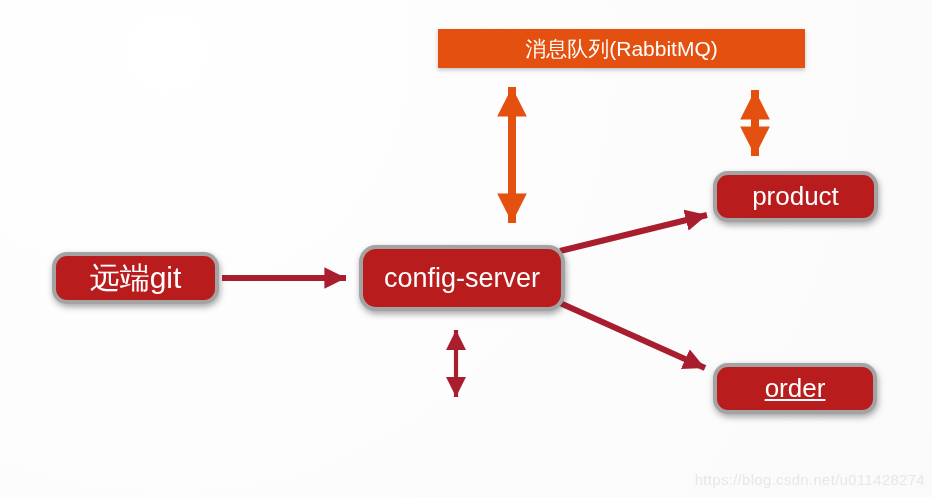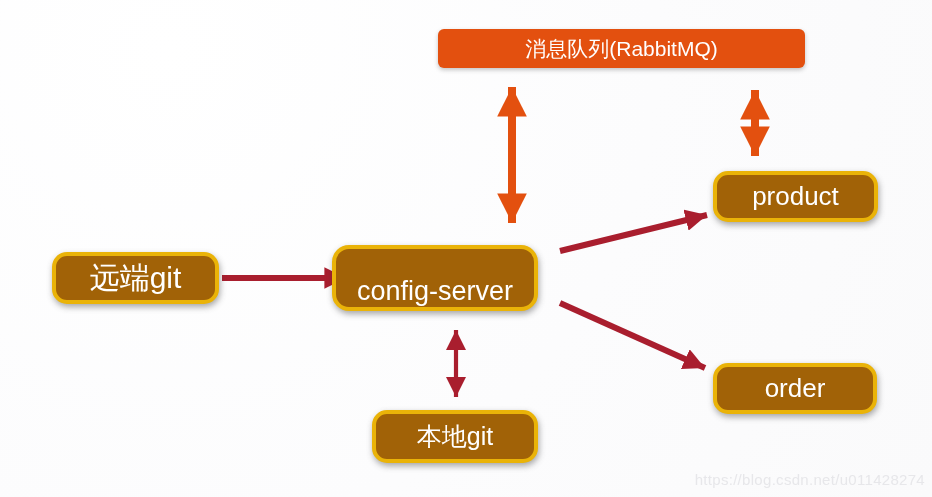--- a/index.html
+++ b/index.html
@@ -28,39 +28,39 @@
     position: absolute;
     display: flex;
     align-items: center;
     justify-content: center;
     color: #ffffff;
     box-sizing: border-box;
     text-align: center;
     white-space: nowrap;
   }
   .node-red {
-    background: #a16207;
-    border: 4px solid #eab308;
+    background: #b91c1c;
+    border: 4px solid #a3a3a3;
     border-radius: 15px;
     box-shadow: 1px 3px 6px rgba(60, 60, 60, 0.45);
     font-size: 26px;
   }
   .node-orange {
     background: #e3500f;
     border: none;
-    border-radius: 6px;
+    border-radius: 0;
     box-shadow: 0 2px 4px rgba(60, 60, 60, 0.3);
     font-size: 21px;
   }
   .node-mq        { left: 438px; top: 29px;  width: 367px; height: 39px; }
   .node-remote    { left: 52px;  top: 252px; width: 167px; height: 52px; font-size: 30px; }
-  .node-config    { left: 332px; top: 245px; width: 206px; height: 66px; font-size: 27px; border-radius: 17px; align-items: flex-end; }
+  .node-config    { left: 359px; top: 245px; width: 206px; height: 66px; font-size: 27px; border-radius: 17px; }
   .node-local     { left: 372px; top: 410px; width: 166px; height: 53px; font-size: 25px; }
   .node-product   { left: 713px; top: 171px; width: 165px; height: 51px; }
-  .node-order     { left: 713px; top: 363px; width: 164px; height: 51px; }
+  .node-order     { left: 713px; top: 363px; width: 164px; height: 51px; text-decoration: underline; }
   .edge-label {
     position: absolute;
     left: 222px;
     top: 206px;
     width: 156px;
     font-size: 24px;
     color: #2b2b2b;
     text-align: center;
     white-space: nowrap;
   }
@@ -110,23 +110,20 @@
   </div>
 
   <div class="node node-red node-remote">
     <span>远端git</span>
   </div>
 
   <div class="node node-red node-config">
     <span>config-server</span>
   </div>
 
-  <div class="node node-red node-local">
-    <span>本地git</span>
-  </div>
 
   <div class="node node-red node-product">
     <span>product</span>
   </div>
 
   <div class="node node-red node-order">
     <span>order</span>
   </div>
 
 

